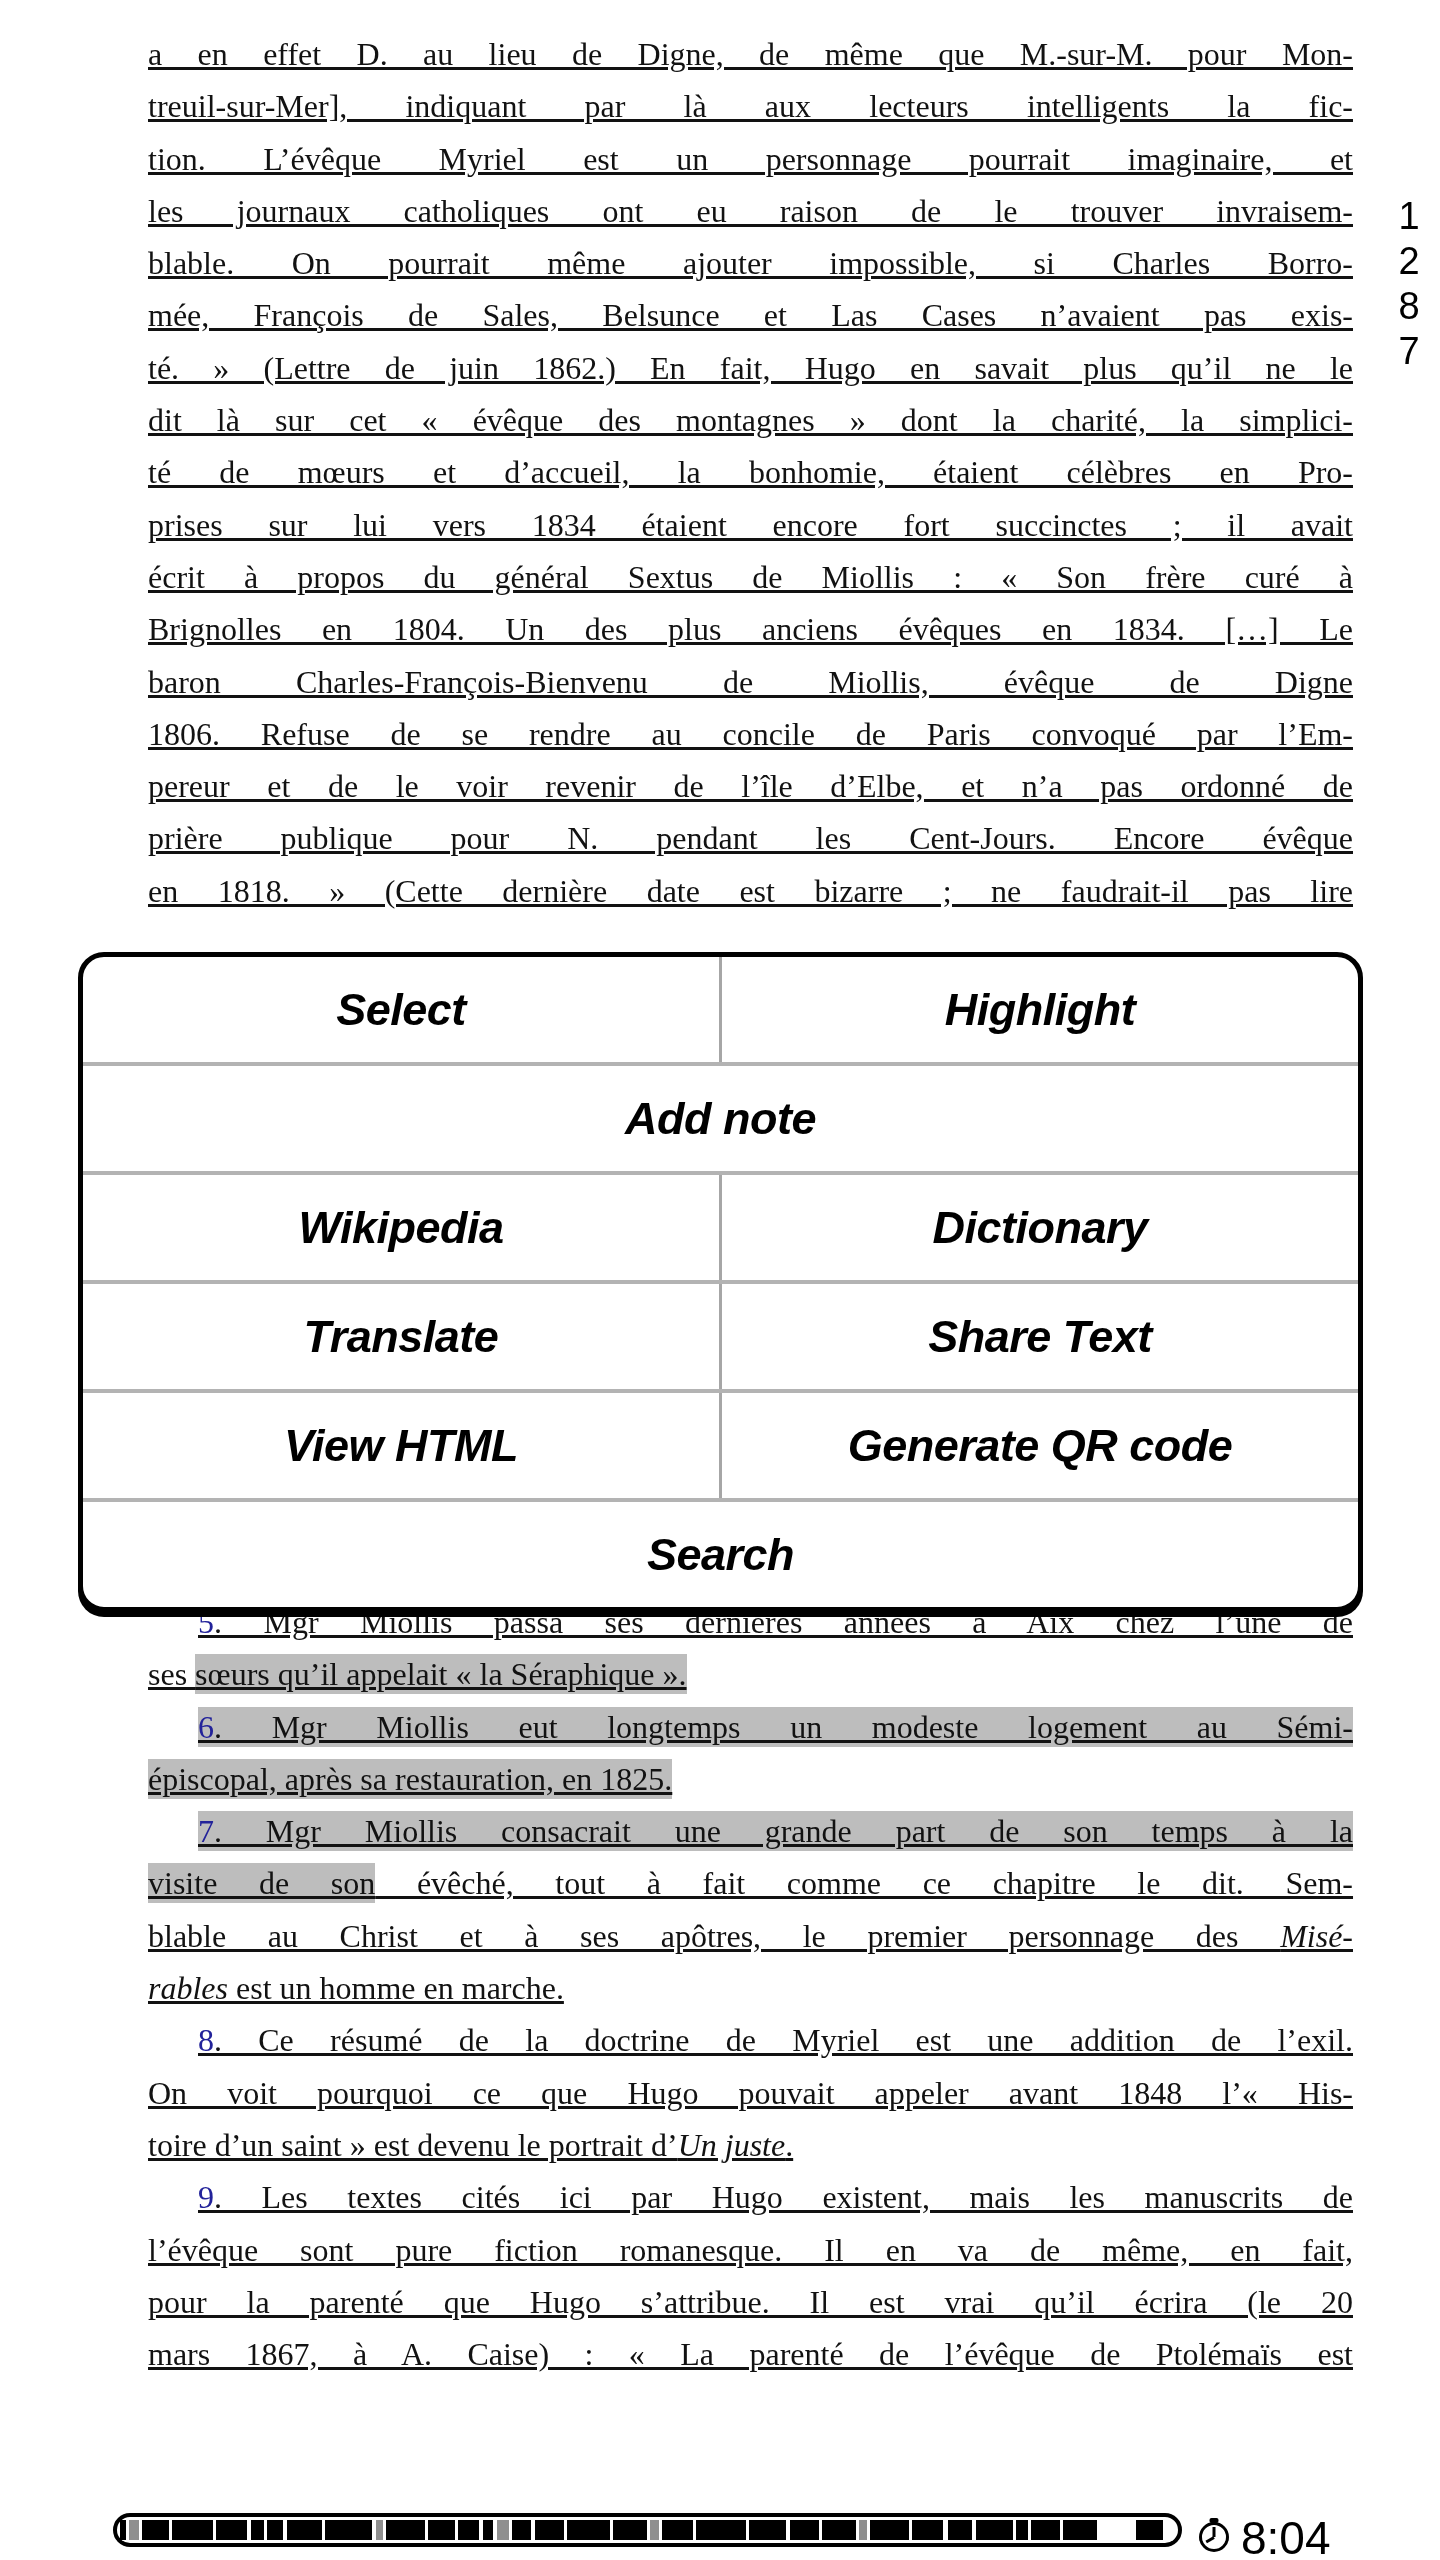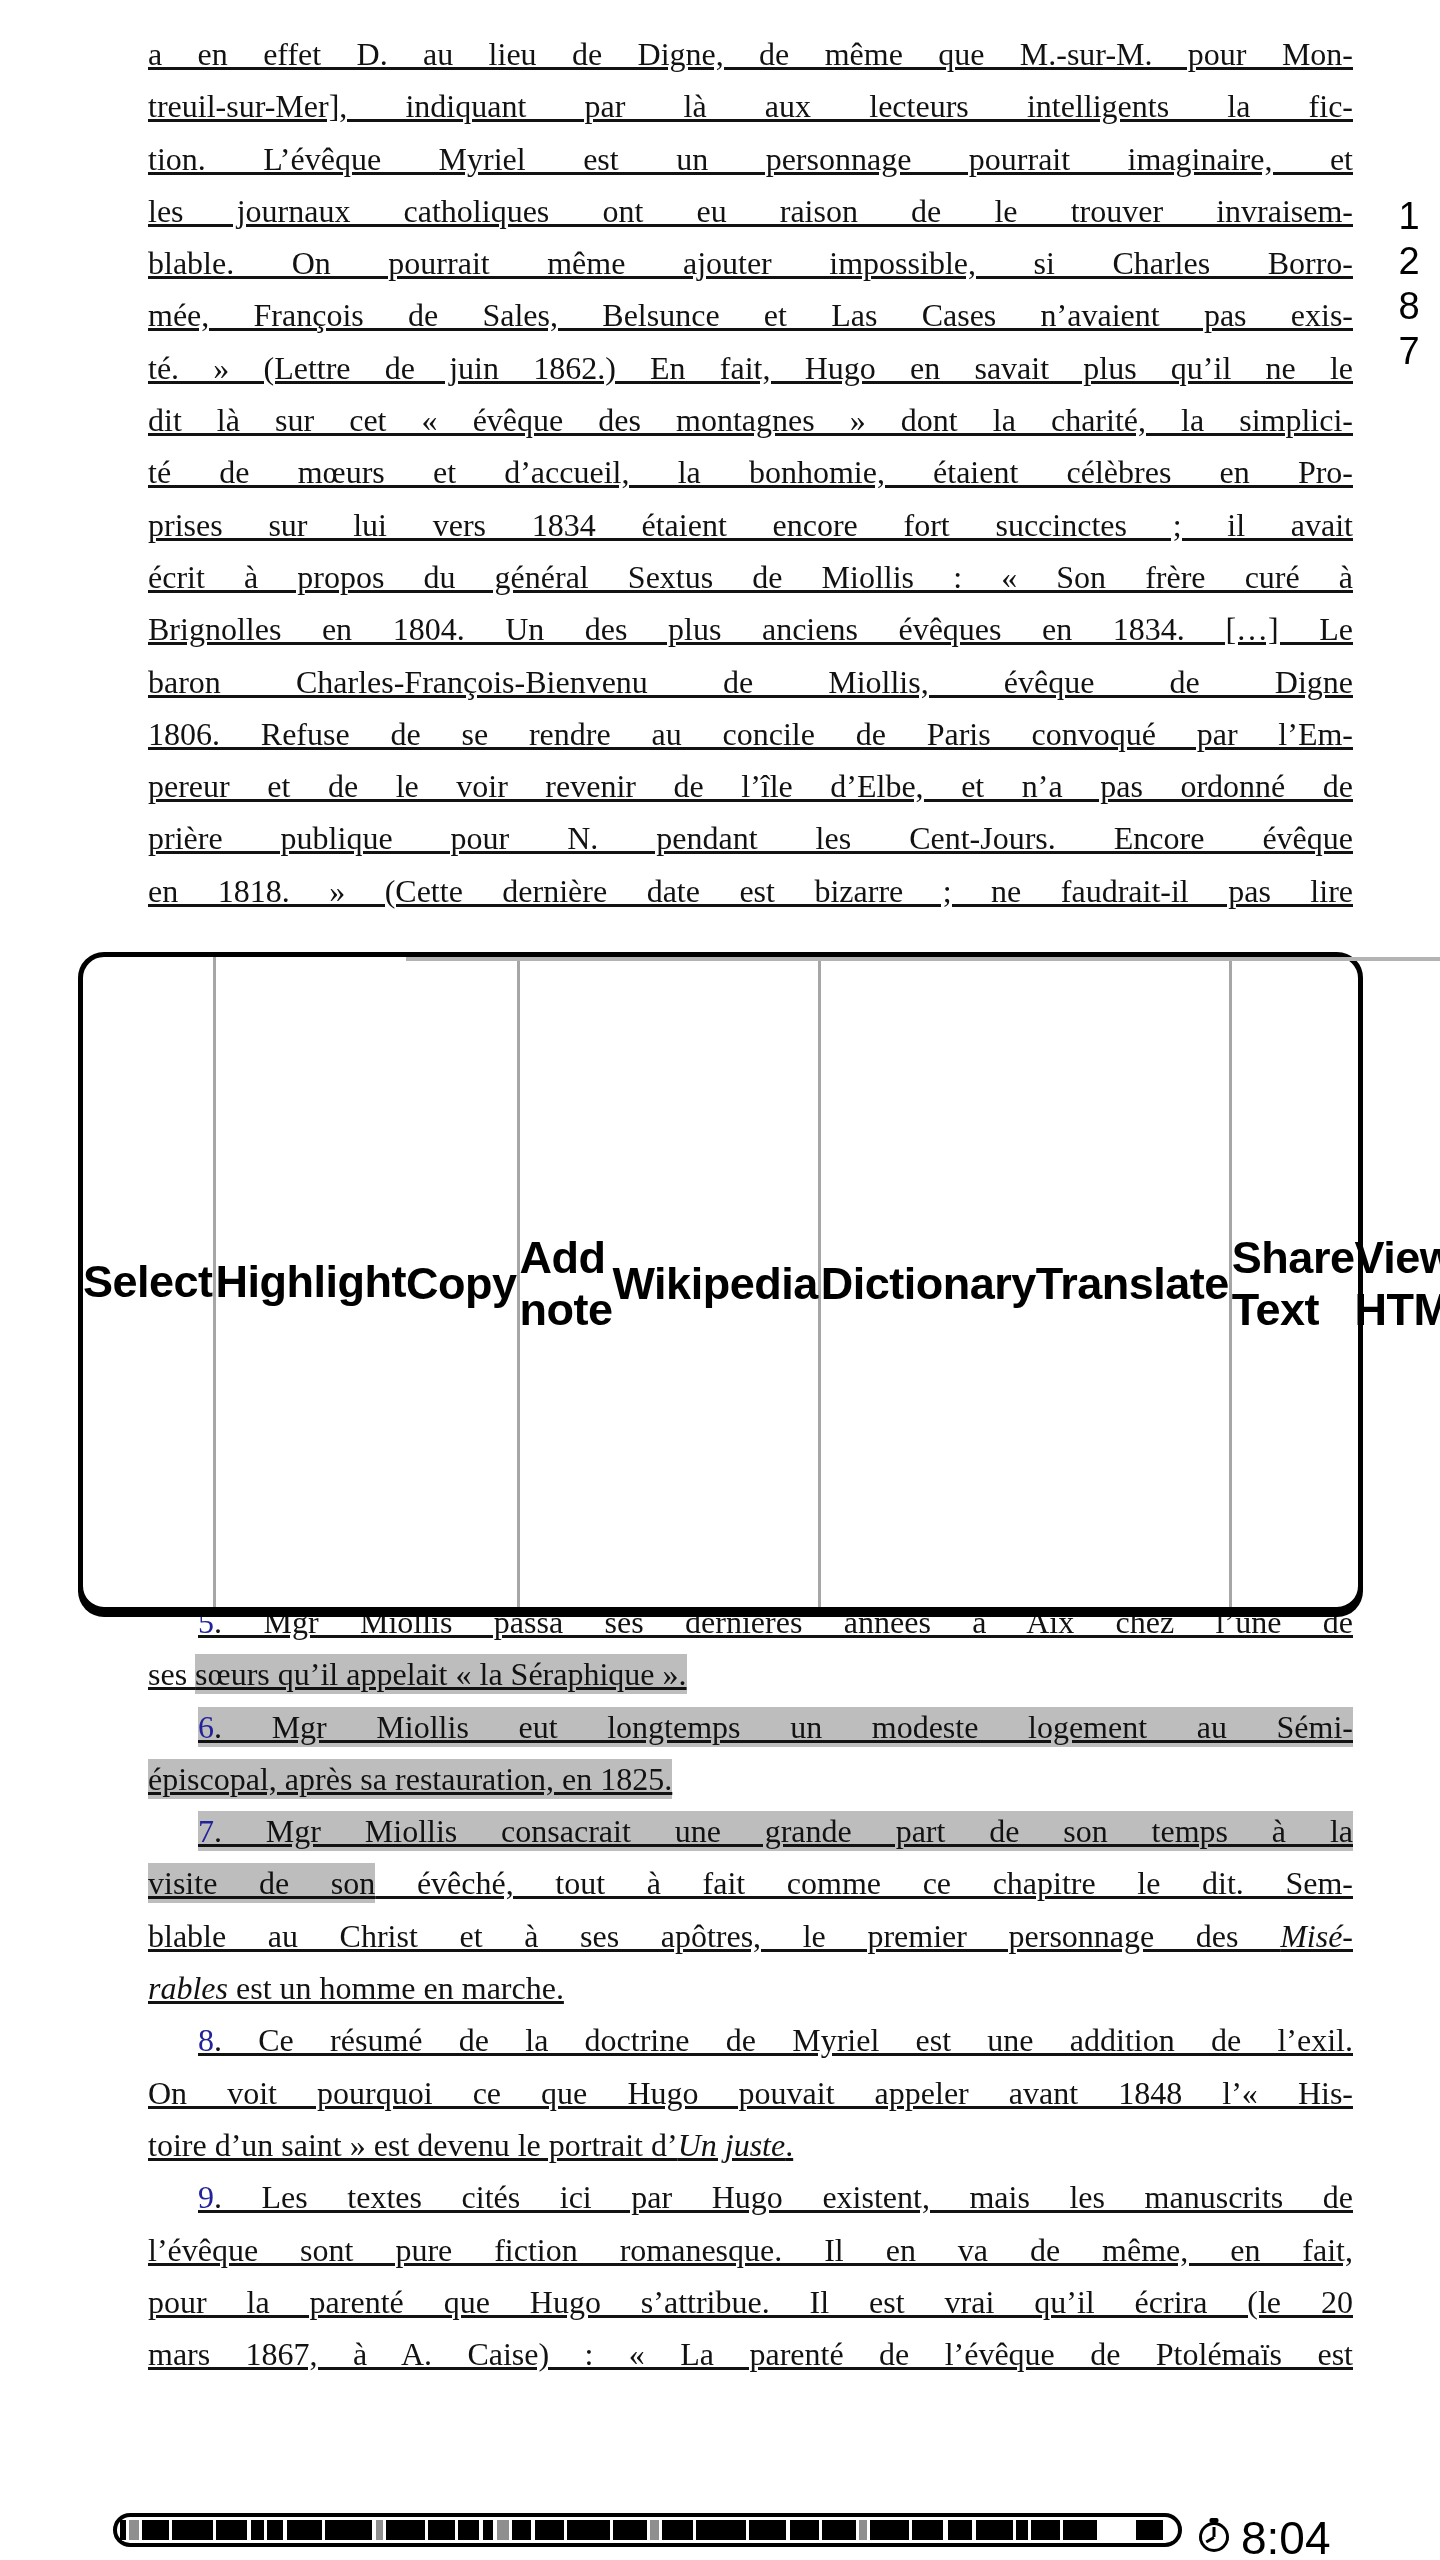--- a/index.html
+++ b/index.html
@@ -28,21 +28,21 @@
   .pagenum{
     position:absolute;top:194px;right:8px;width:46px;
     font-family:"Liberation Sans",sans-serif;font-size:38px;line-height:45px;
     text-align:center;white-space:pre-line;color:#000;
   }
   
   .popup{
     position:absolute;left:78px;top:952px;width:1285px;height:660px;
     background:#fff;border:5px solid #000;border-radius:26px;
     box-shadow:0 5px 0 0 #000;
-    display:flex;flex-direction:row;z-index:10;box-sizing:border-box;
+    display:flex;flex-direction:column;z-index:10;box-sizing:border-box;font-style:italic;
   }
   .prow{flex:1;display:flex;align-items:stretch;min-height:0}
   .prow + .prow{border-top:4px solid #b3b3b3}
   .pcell{
     flex:1;display:flex;align-items:center;justify-content:center;
     font-family:"Liberation Sans",sans-serif;font-weight:700;font-size:45px;
     color:#000;letter-spacing:-0.5px;cursor:pointer;
   }
   .pcell.left{border-right:3px solid #a6a6a6}
   
@@ -119,21 +119,20 @@
 2
 8
 7</div>
 
 <div class="popup" id="popup">
     <div class="prow">
       <div class="pcell left">Select</div>
       <div class="pcell">Highlight</div>
     </div>
     <div class="prow">
-      <div class="pcell left">Copy</div>
       <div class="pcell">Add note</div>
     </div>
     <div class="prow">
       <div class="pcell left">Wikipedia</div>
       <div class="pcell">Dictionary</div>
     </div>
     <div class="prow">
       <div class="pcell left">Translate</div>
       <div class="pcell">Share Text</div>
     </div>

